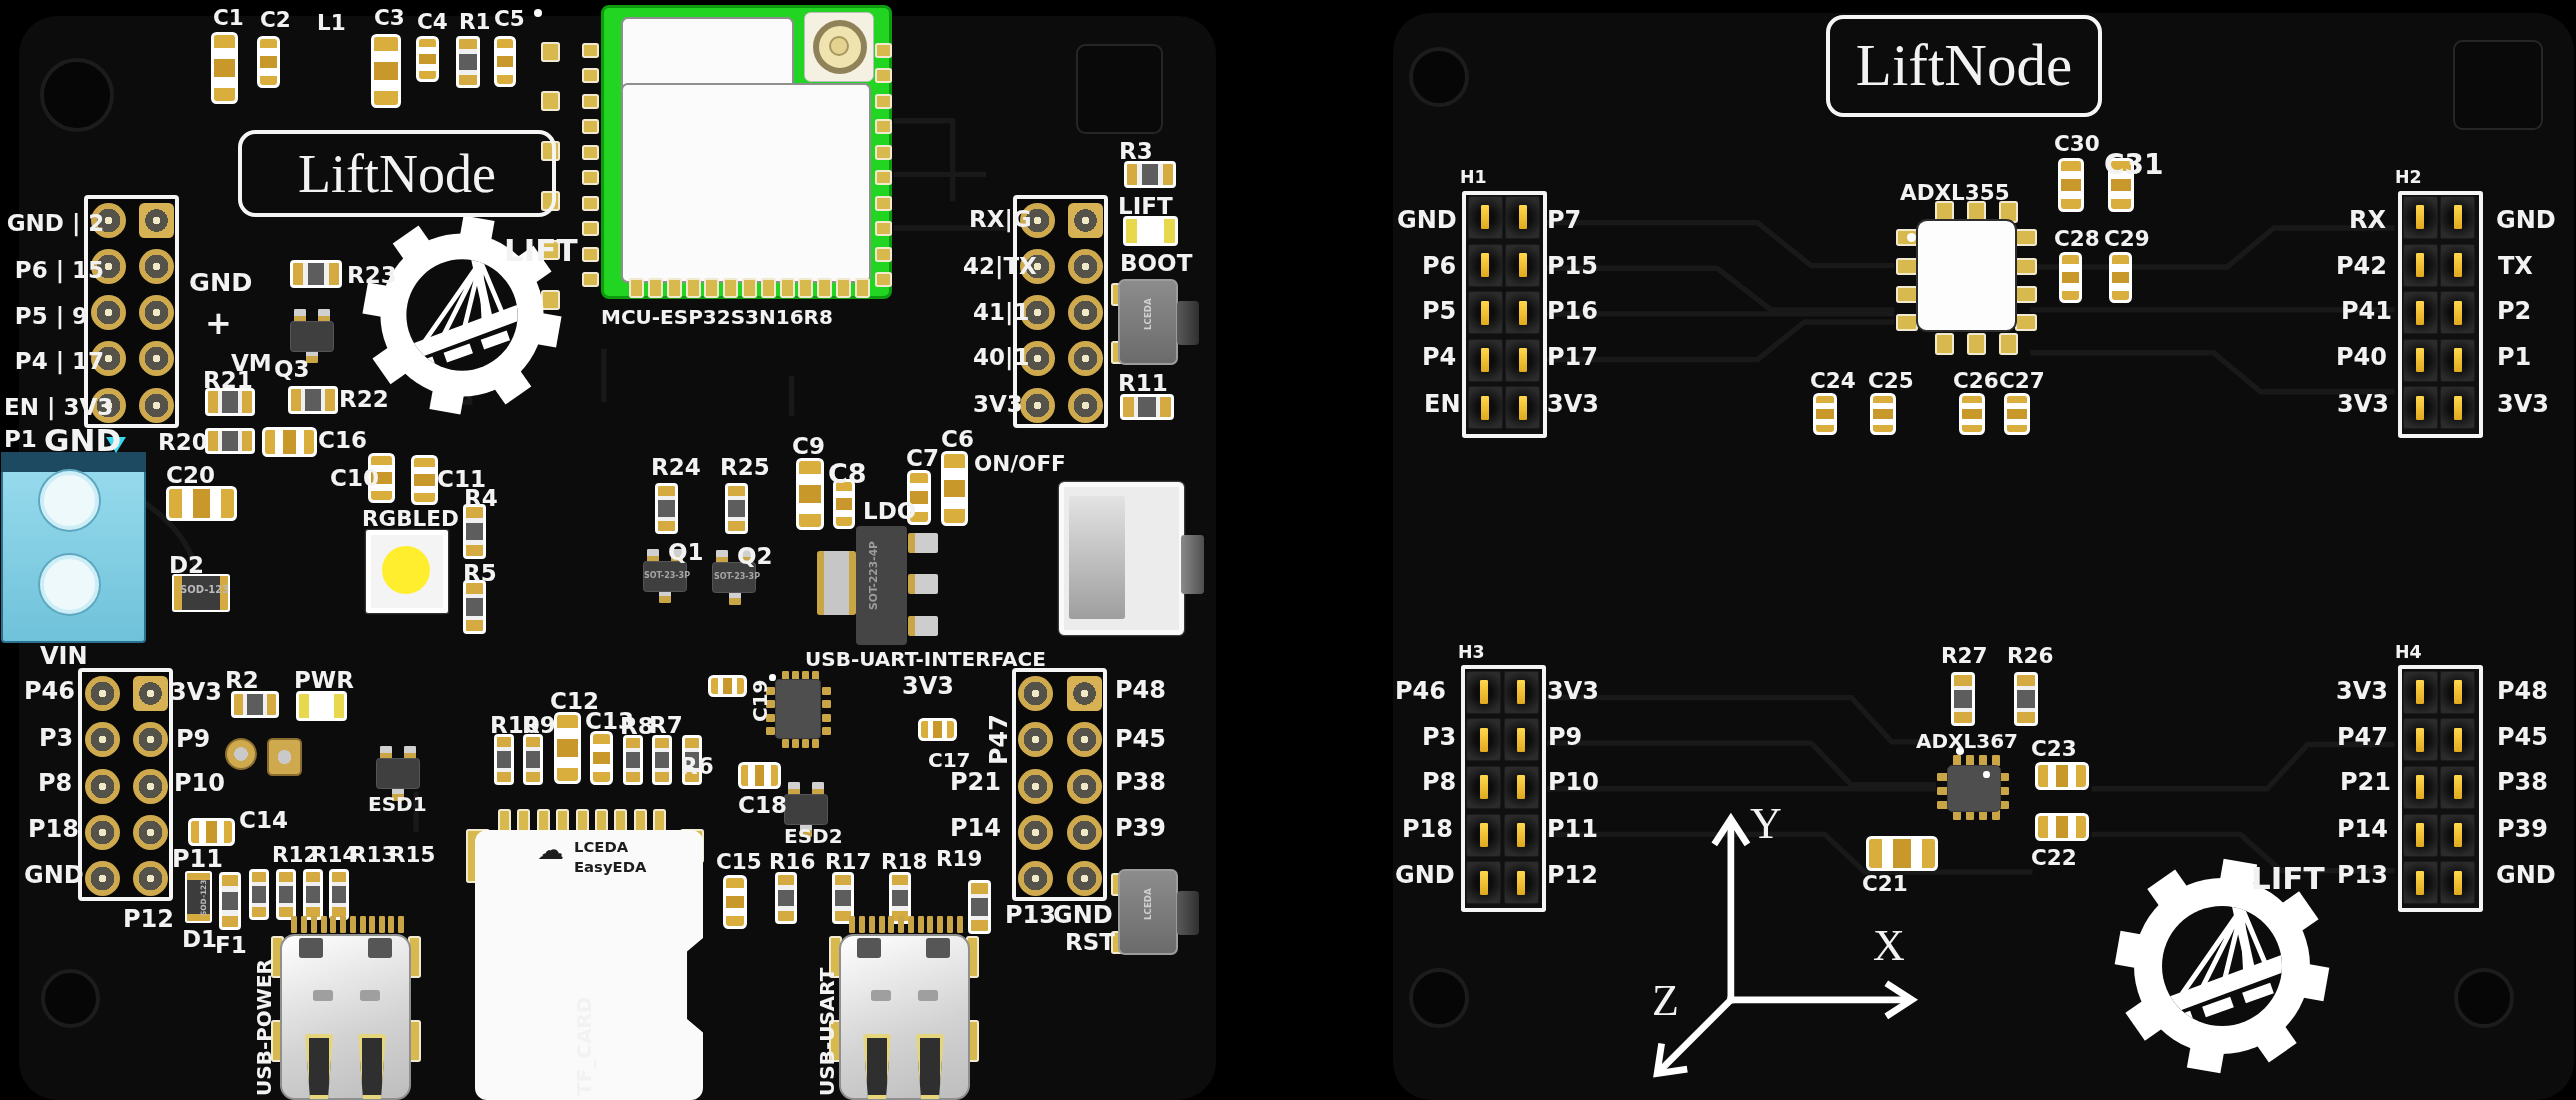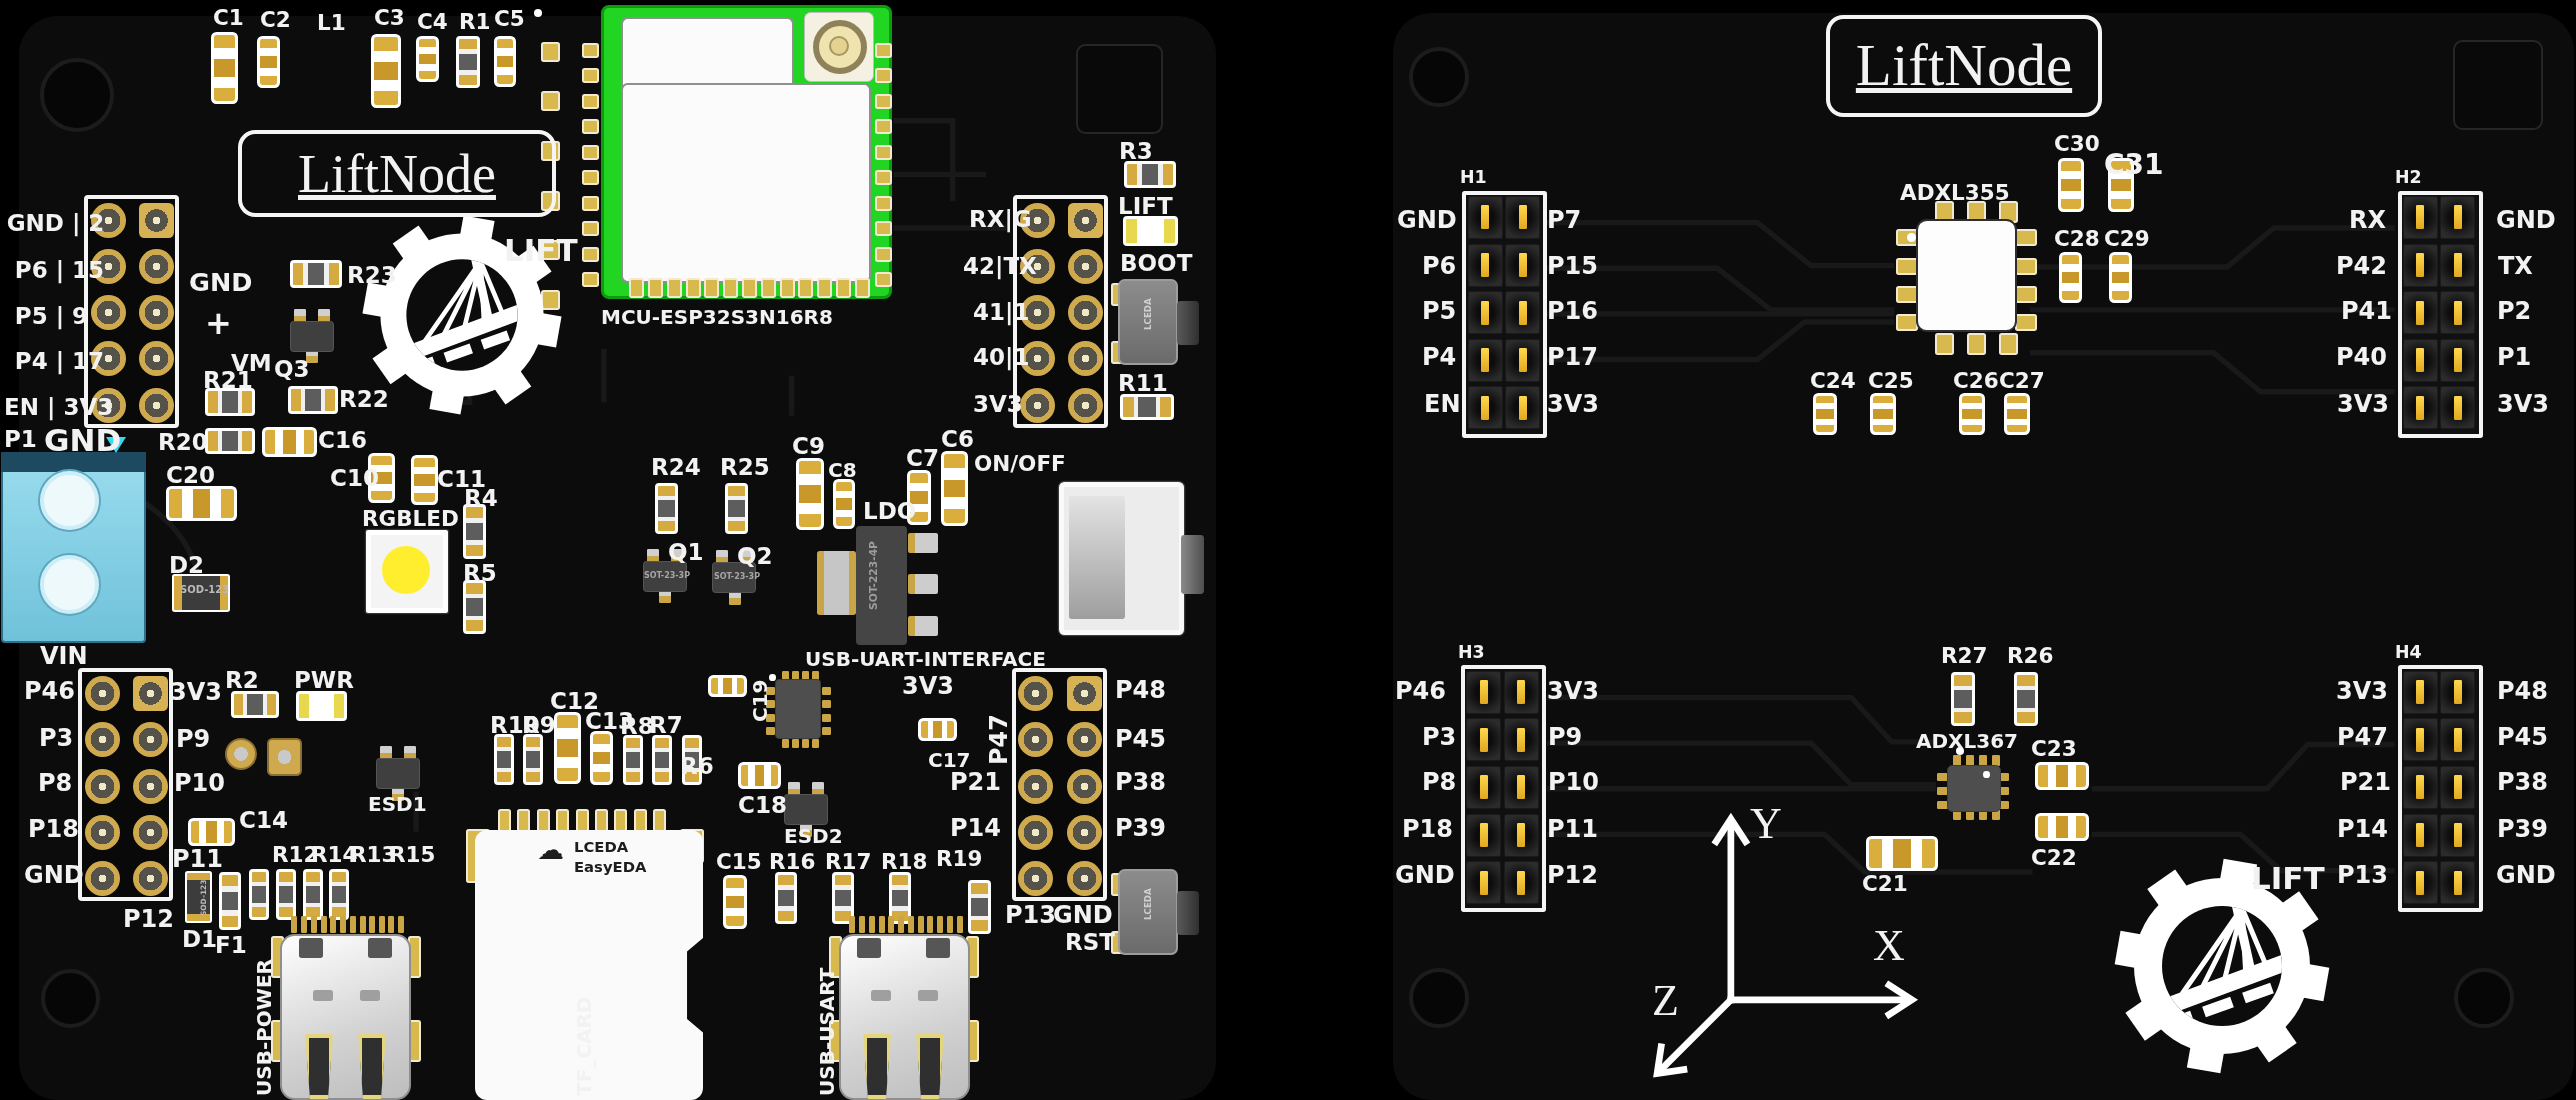--- a/index.html
+++ b/index.html
@@ -2,21 +2,21 @@
 <html style="font-size:10.7px"><head>
 <meta charset="utf-8">
 <style>
   html,body{margin:0;padding:0;background:#000;}
   #stage{position:relative;width:2576px;height:1100px;background:#000;overflow:hidden;
          font-family:"DejaVu Sans","Liberation Sans",sans-serif;}
   .board{position:absolute;background:#0c0c0c;border-radius:38px;z-index:0;}
   .p{position:absolute;z-index:2;box-sizing:border-box;}
   .lbl{position:absolute;z-index:6;color:#f2f2f2;font-weight:700;line-height:1;white-space:nowrap;}
   .serif{font-family:"Liberation Serif","DejaVu Serif",serif;font-weight:400;}
-  .lbox{display:flex;align-items:center;justify-content:center;border:4.7px solid #f5f5f5;border-radius:17.4px;text-decoration:underline;}
+  .lbox{display:flex;align-items:center;justify-content:center;border:4.7px solid #f5f5f5;border-radius:17.4px;}
   
   .cv{background:linear-gradient(180deg,#d9ae3c 0 20%,#ffffff 20% 37%,#c8992a 37% 63%,#ffffff 63% 80%,#d9ae3c 80%);
       border:3.4px solid #fff;border-radius:5.4px;}
   .ch{background:linear-gradient(90deg,#d9ae3c 0 20%,#ffffff 20% 37%,#c8992a 37% 63%,#ffffff 63% 80%,#d9ae3c 80%);
       border:3.4px solid #fff;border-radius:5.4px;}
   
   .rv{background:linear-gradient(180deg,#d5ab41 0 22%,#f0f0f0 22% 32%,#5d5d5d 32% 68%,#f0f0f0 68% 78%,#d5ab41 78%);
       border:3.4px solid #fff;border-radius:4px;}
   .rh{background:linear-gradient(90deg,#d5ab41 0 22%,#f0f0f0 22% 32%,#5d5d5d 32% 68%,#f0f0f0 68% 78%,#d5ab41 78%);
       border:3.4px solid #fff;border-radius:4px;}
@@ -617,21 +617,21 @@
     <div class="lbl" style="left: 1118px; top: 372px; font-size: 23px;">R11</div>
     <div class="lbl" style="left: 969px; top: 208px; font-size: 23px;">RX|G</div>
     <div class="lbl" style="left: 963px; top: 255px; font-size: 23px;">42|TX</div>
     <div class="lbl" style="left: 973px; top: 301px; font-size: 23px;">41|1</div>
     <div class="lbl" style="left: 973px; top: 346px; font-size: 23px;">40|1</div>
     <div class="lbl" style="left: 973px; top: 393px; font-size: 23px;">3V3</div>
     <div class="lbl" style="left: 941px; top: 428px; font-size: 23px;">C6</div>
     <div class="lbl" style="left: 906px; top: 447px; font-size: 23px;">C7</div>
     <div class="lbl" style="left: 974px; top: 453px; font-size: 21.5px;">ON/OFF</div>
     <div class="lbl" style="left: 792px; top: 435px; font-size: 23px; text-align: center;">C9</div>
-    <div class="lbl" style="left: 828px; top: 460px; font-size: 20px;">C8</div>
+    <div class="lbl" style="left: 828px; top: 460px; font-size: 27px;">C8</div>
     <div class="lbl" style="left: 863px; top: 500px; font-size: 23px;">LDO</div>
     <div class="lbl" style="left: 651px; top: 456px; font-size: 23px;">R24</div>
     <div class="lbl" style="left: 720px; top: 456px; font-size: 23px;">R25</div>
     <div class="lbl" style="left: 668px; top: 541px; font-size: 23px;">Q1</div>
     <div class="lbl" style="left: 737px; top: 545px; font-size: 23px;">Q2</div>
     <div class="lbl" style="left: 644px; top: 572px; font-size: 8px; color: rgb(165, 165, 165);">SOT-23-3P</div>
     <div class="lbl" style="left: 714px; top: 573px; font-size: 8px; color: rgb(165, 165, 165);">SOT-23-3P</div>
     <div class="lbl" style="left: 869px; top: 610px; font-size: 10.7px; transform-origin: 0px 0px; transform: rotate(-90deg); color: rgb(156, 156, 156);">SOT-223-4P</div>
     <div class="lbl" style="left: 805px; top: 649px; font-size: 20px;">USB-UART-INTERFACE</div>
     <div class="lbl" style="left: 902px; top: 674px; font-size: 24px;">3V3</div>

